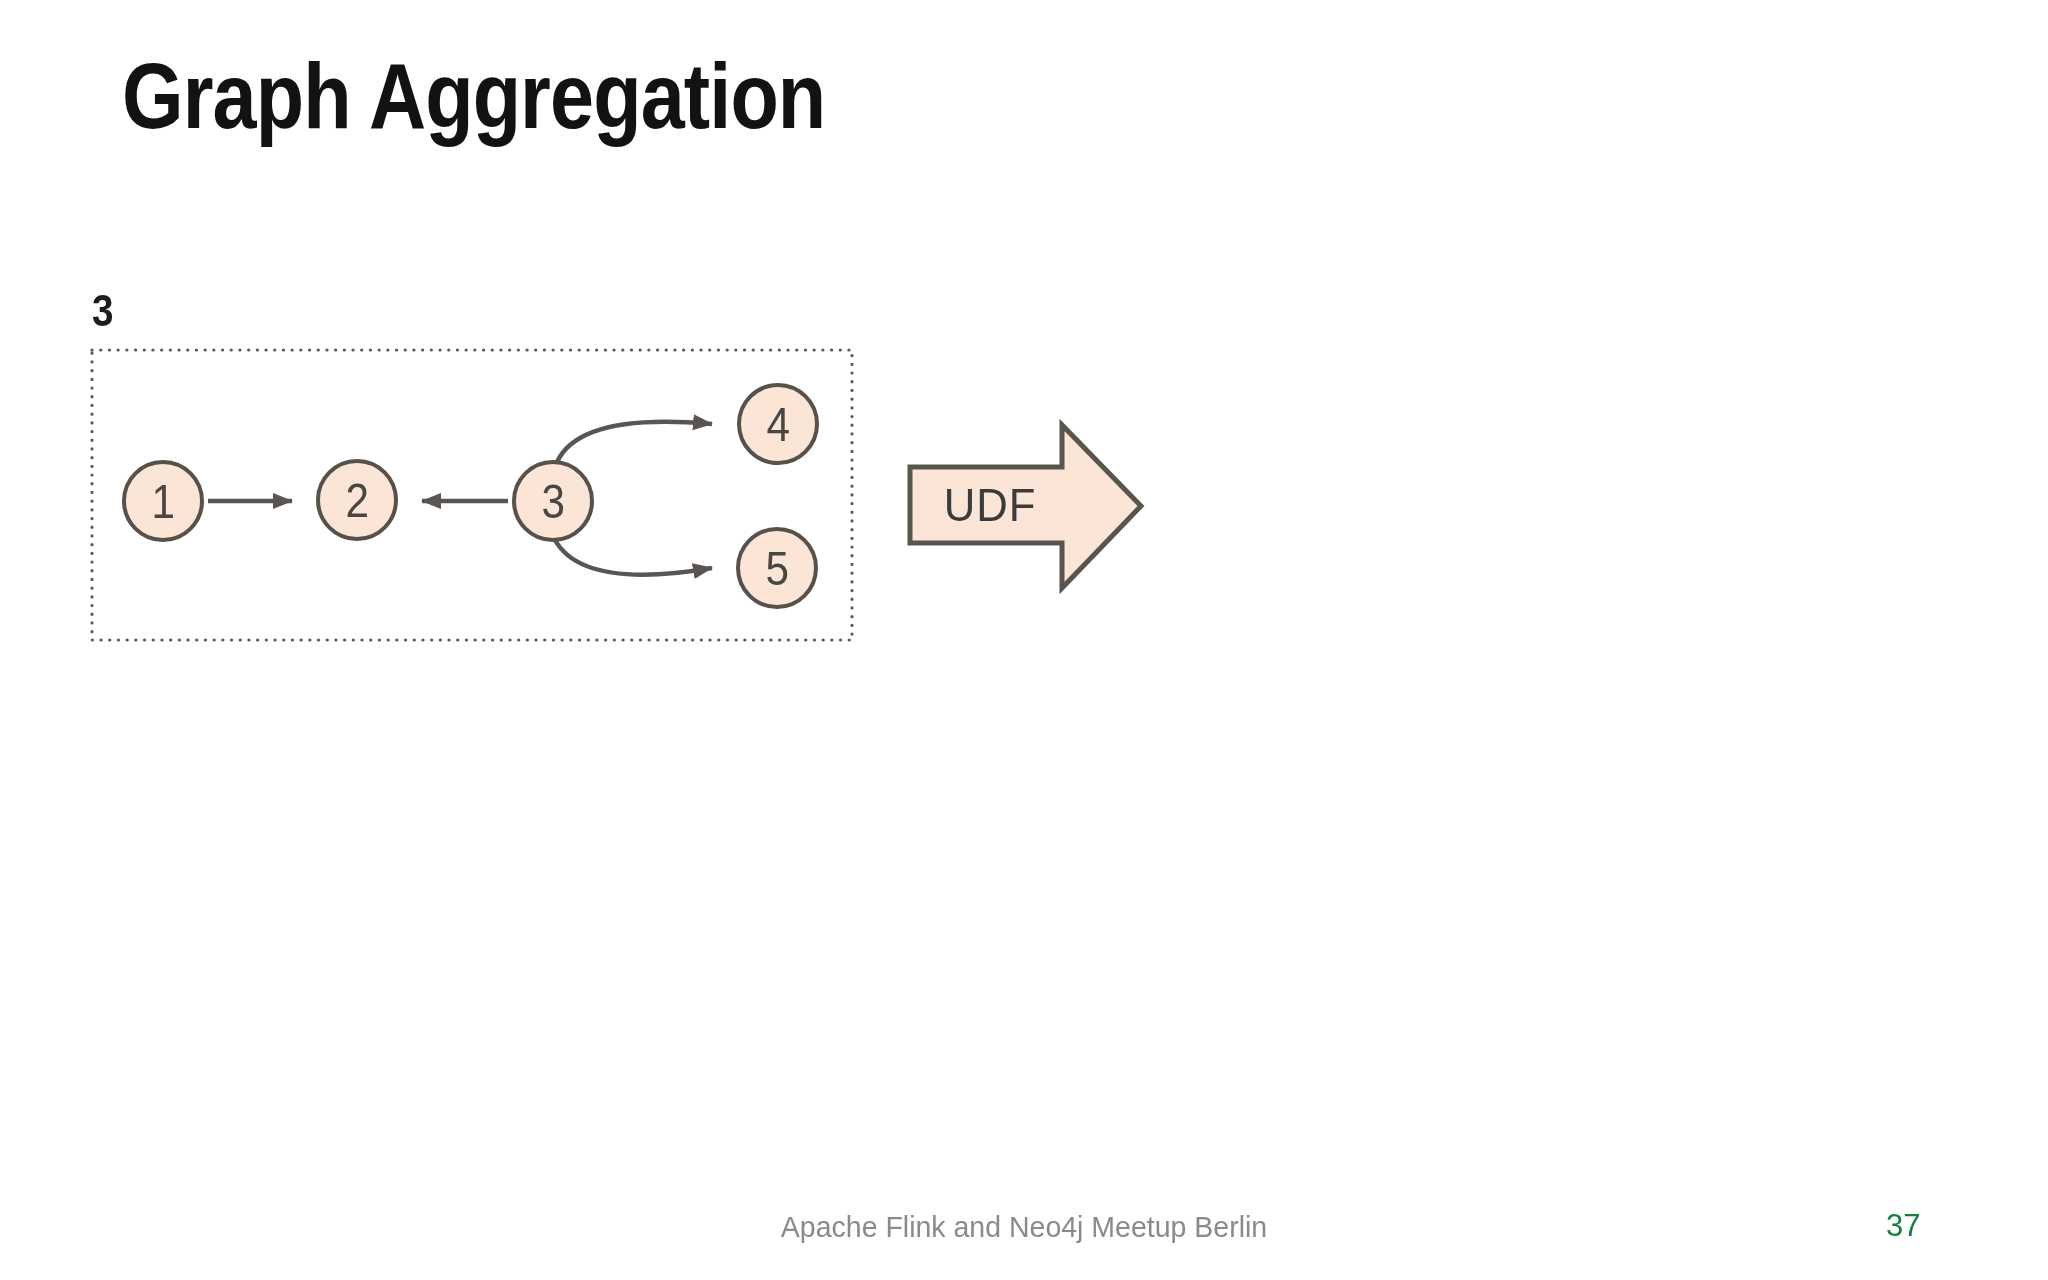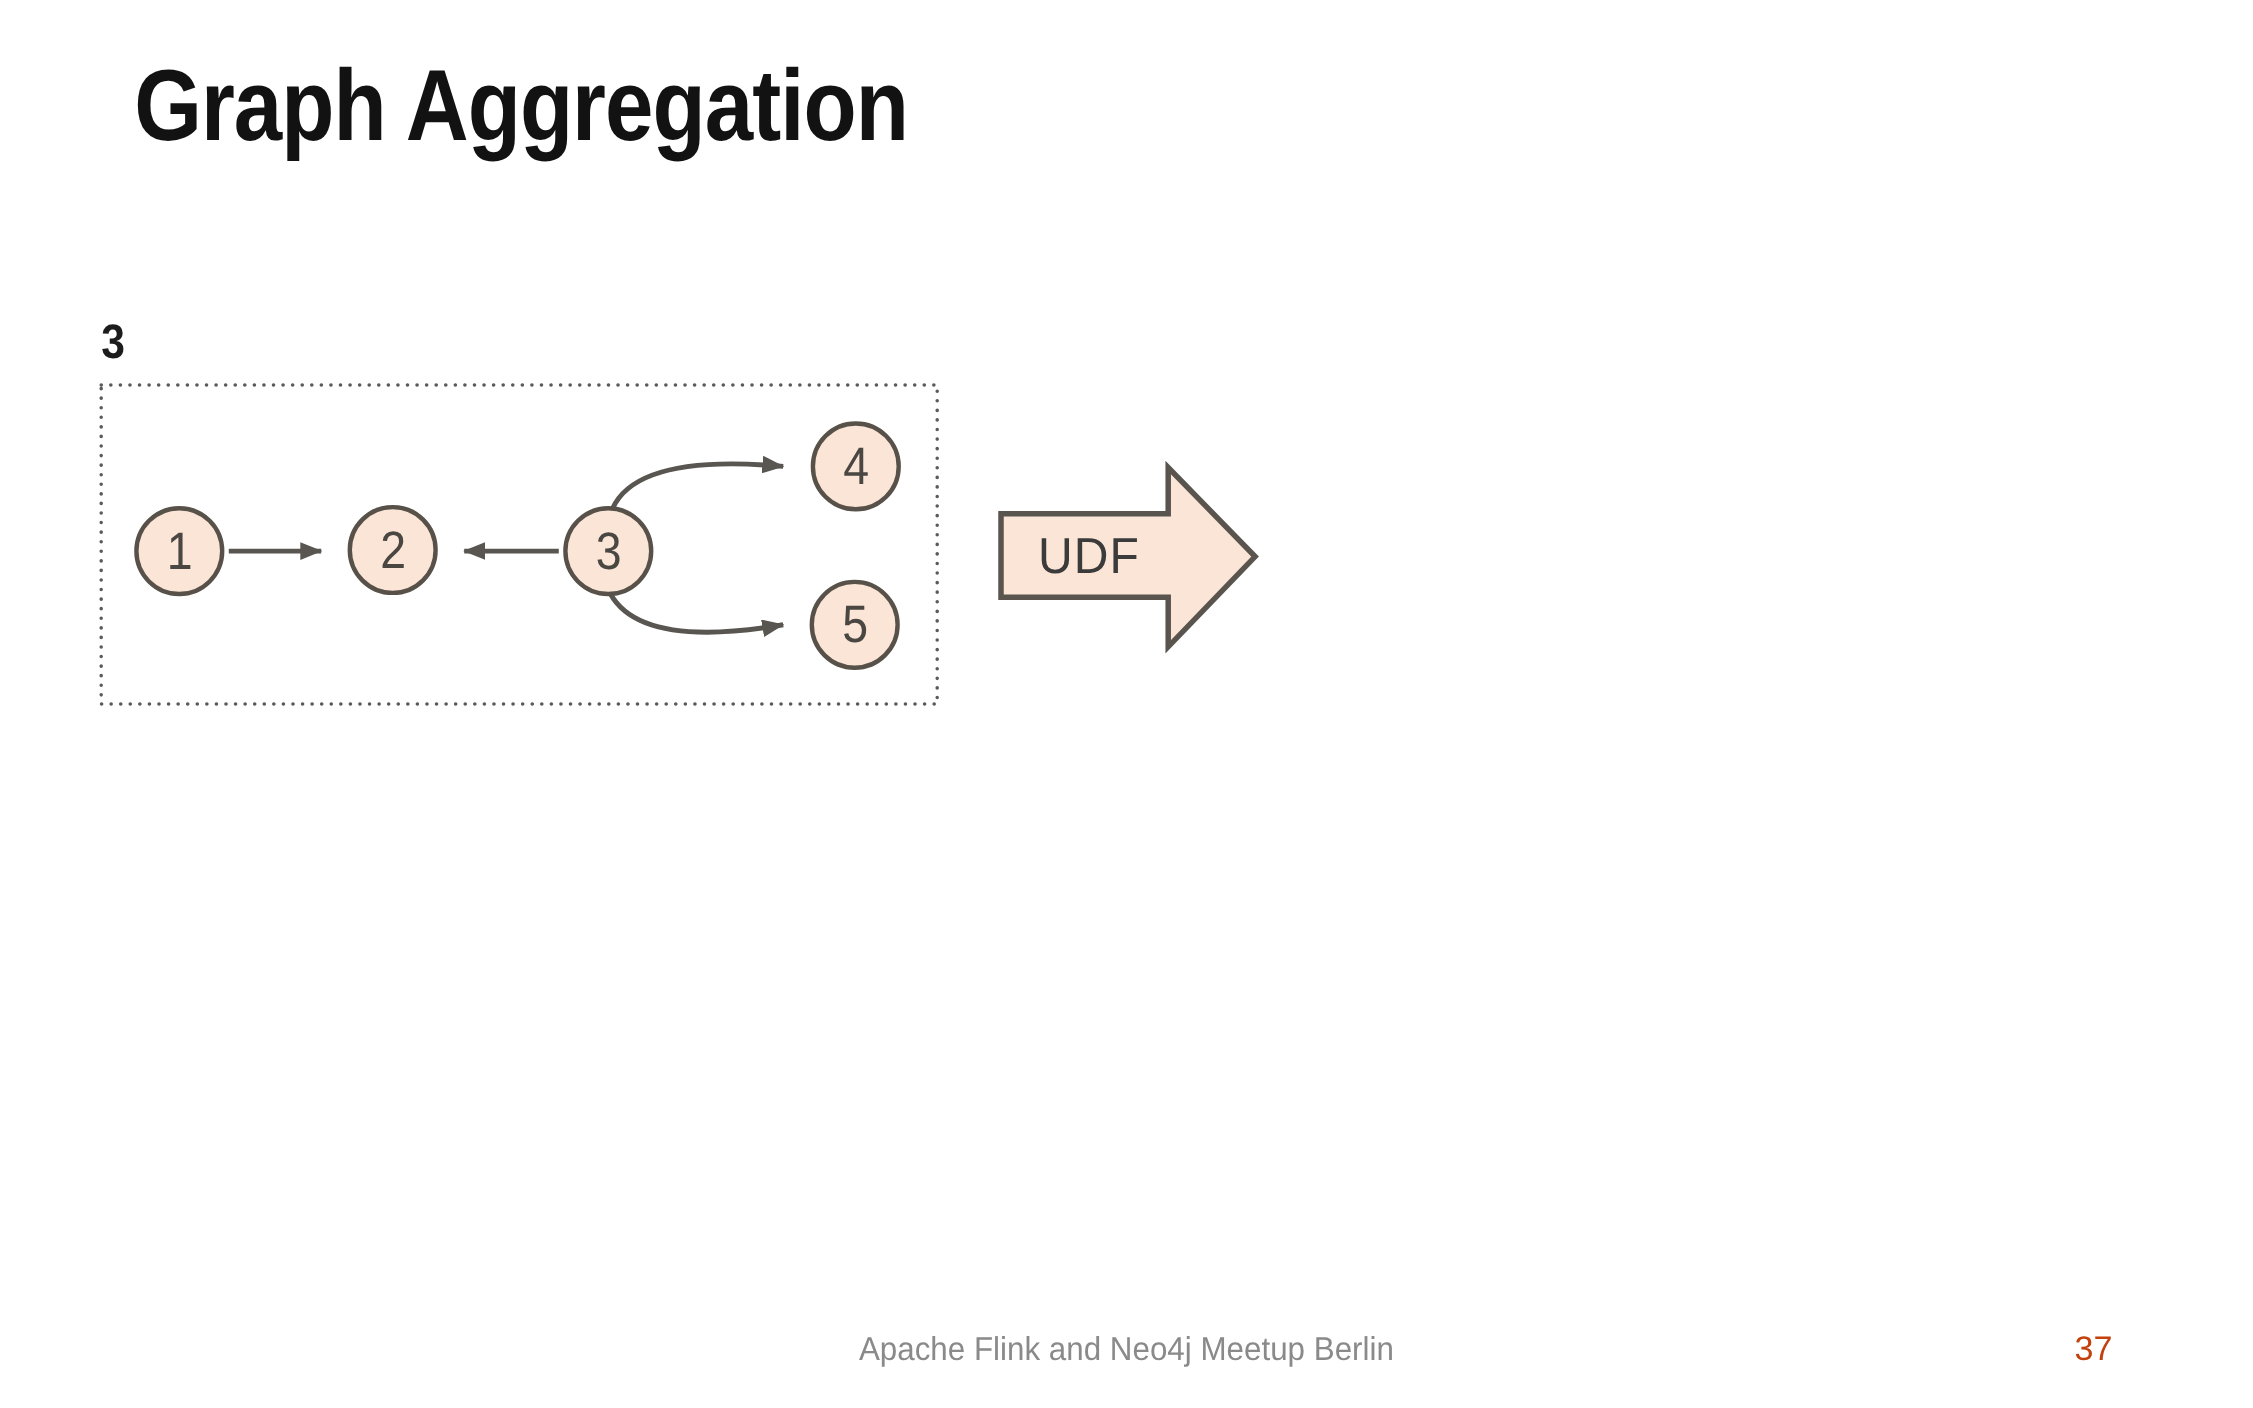--- a/index.html
+++ b/index.html
@@ -88,21 +88,21 @@
     font-size: 30px;
     color: #8a8a8a;
     transform: scaleX(0.95);
     transform-origin: center top;
   }
   .page-number {
     position: absolute;
     left: 1886px;
     top: 1208px;
     font-size: 31px;
-    color: #c2410c;
+    color: #15803d;
   }
 </style>
 </head>
 <body>
 
 <div class="slide">
 
   <h1 class="title">Graph Aggregation</h1>
 
   <div class="group-label">3</div>

